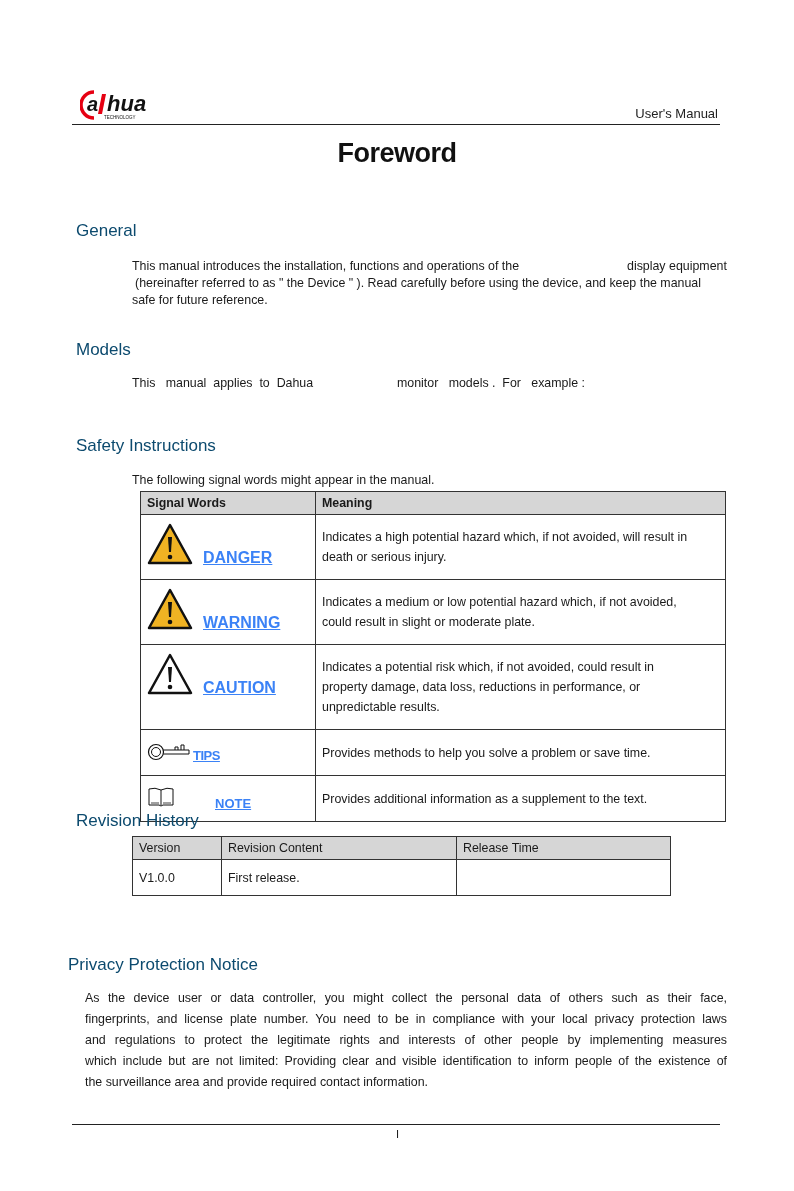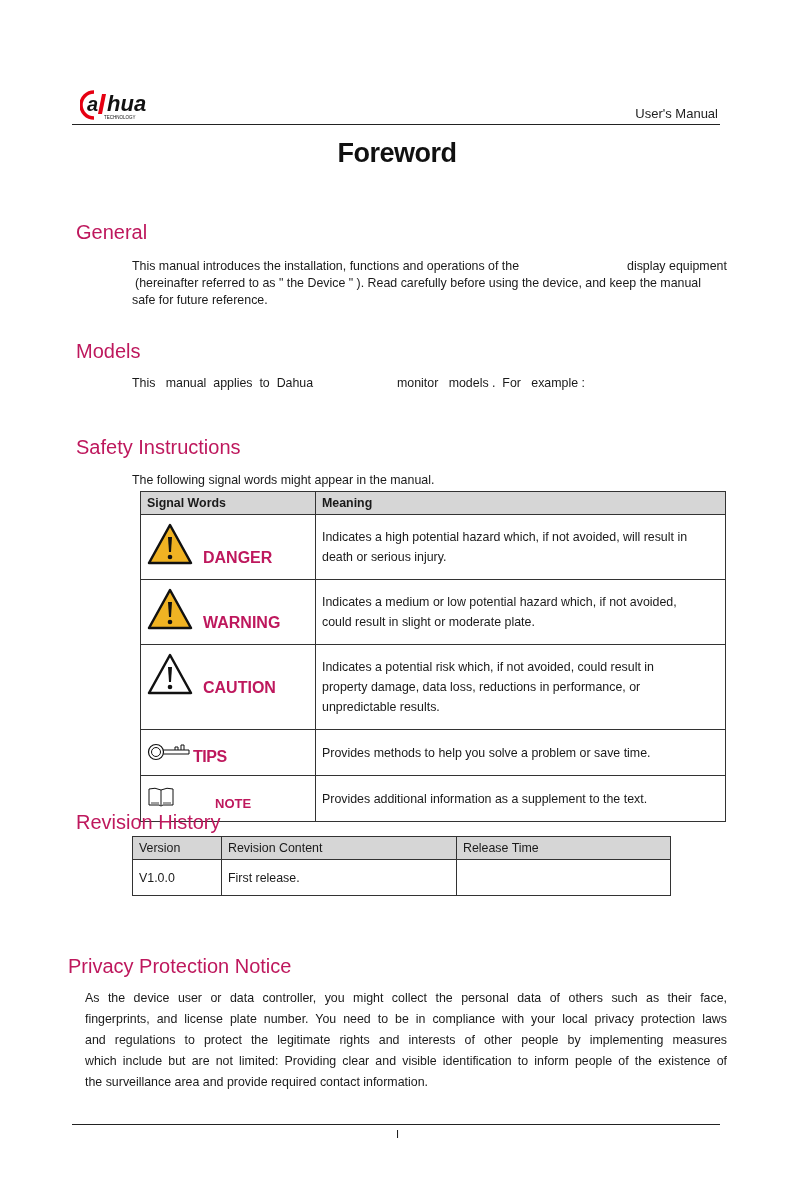--- a/index.html
+++ b/index.html
@@ -2,28 +2,28 @@
 <html><head>
 <meta charset="utf-8">
 <style>
   html,body{margin:0;padding:0;background:#fff;}
   body{width:794px;height:1191px;position:relative;overflow:hidden;font-family:"Liberation Sans",sans-serif;color:#1a1a1a;}
   .abs{position:absolute;}
   .logo{left:80px;top:88px;width:100px;height:32px;}
   .header-title{right:76px;top:106px;font-size:13px;color:#222;}
   .header-rule{left:72px;top:124px;width:648px;height:1px;background:#222;}
   .page-title{left:0;width:794px;top:138px;text-align:center;font-size:27px;font-weight:bold;letter-spacing:-0.5px;color:#111;}
-  .h2{font-size:20px;color:#be185d;}
+  .h2{font-size:17px;color:#0c4a6e;}
   .para{font-size:12.4px;line-height:17px;color:#1a1a1a;}
   table{border-collapse:collapse;font-size:12.4px;}
   td,th{border:1px solid #333;text-align:left;vertical-align:middle;}
   th{background:#d6d6d6;font-weight:bold;padding:2px 6px;height:18px;}
   .sig-table td.meaning{padding:12px 6px;line-height:20px;}
   .sig-cell{position:relative;padding:0;}
-  .sig-word{position:absolute;font-weight:bold;color:#be185d;}
+  .sig-word{position:absolute;font-weight:bold;color:#3b82f6;text-decoration:underline;}
   .rev-table th{font-weight:normal;}
   .rev-table td{padding:2px 6px;height:31px;}
   .footer-rule{left:72px;top:1124px;width:648px;height:1px;background:#222;}
   .page-num{left:396px;top:1128px;font-size:11px;}
 </style>
 </head>
 <body>
 
 <div class="abs logo">
   <svg width="100" height="34" viewBox="0 0 100 34">
@@ -105,21 +105,21 @@
       <div>unpredictable results.</div>
     </td>
   </tr>
   <tr style="height:46px;">
     <td class="sig-cell">
       <svg style="position:absolute;left:6px;top:11px;" width="44" height="20" viewBox="0 0 44 20">
         <circle cx="9" cy="11" r="7.5" fill="none" stroke="#111" stroke-width="1.2"></circle>
         <circle cx="9" cy="11" r="4.5" fill="none" stroke="#111" stroke-width="1"></circle>
         <path d="M16.5 9 L42 9 M16.5 13 L42 13 M42 9 L42 13 M34 9 L34 4 L37 4 L37 9 M28 9 L28 6 L31 6 L31 9" fill="none" stroke="#111" stroke-width="1"></path>
       </svg>
-      <span class="sig-word" style="left:52px;top:18px;font-size:16px;letter-spacing:-0.5px;">TIPS</span>
+      <span class="sig-word" style="left:52px;top:18px;font-size:13px;letter-spacing:-0.5px;">TIPS</span>
     </td>
     <td class="meaning">
       <div>Provides methods to help you solve a problem or save time.</div>
     </td>
   </tr>
   <tr style="height:46px;">
     <td class="sig-cell">
       <svg style="position:absolute;left:6px;top:10px;" width="28" height="22" viewBox="0 0 28 22">
         <path d="M2 3 L2 19 L12 19 Q14 21 16 19 L26 19 L26 3 Q20 1 14 4 Q8 1 2 3 Z" fill="none" stroke="#111" stroke-width="1"></path>
         <path d="M14 4 L14 19" stroke="#111" stroke-width="1"></path>

